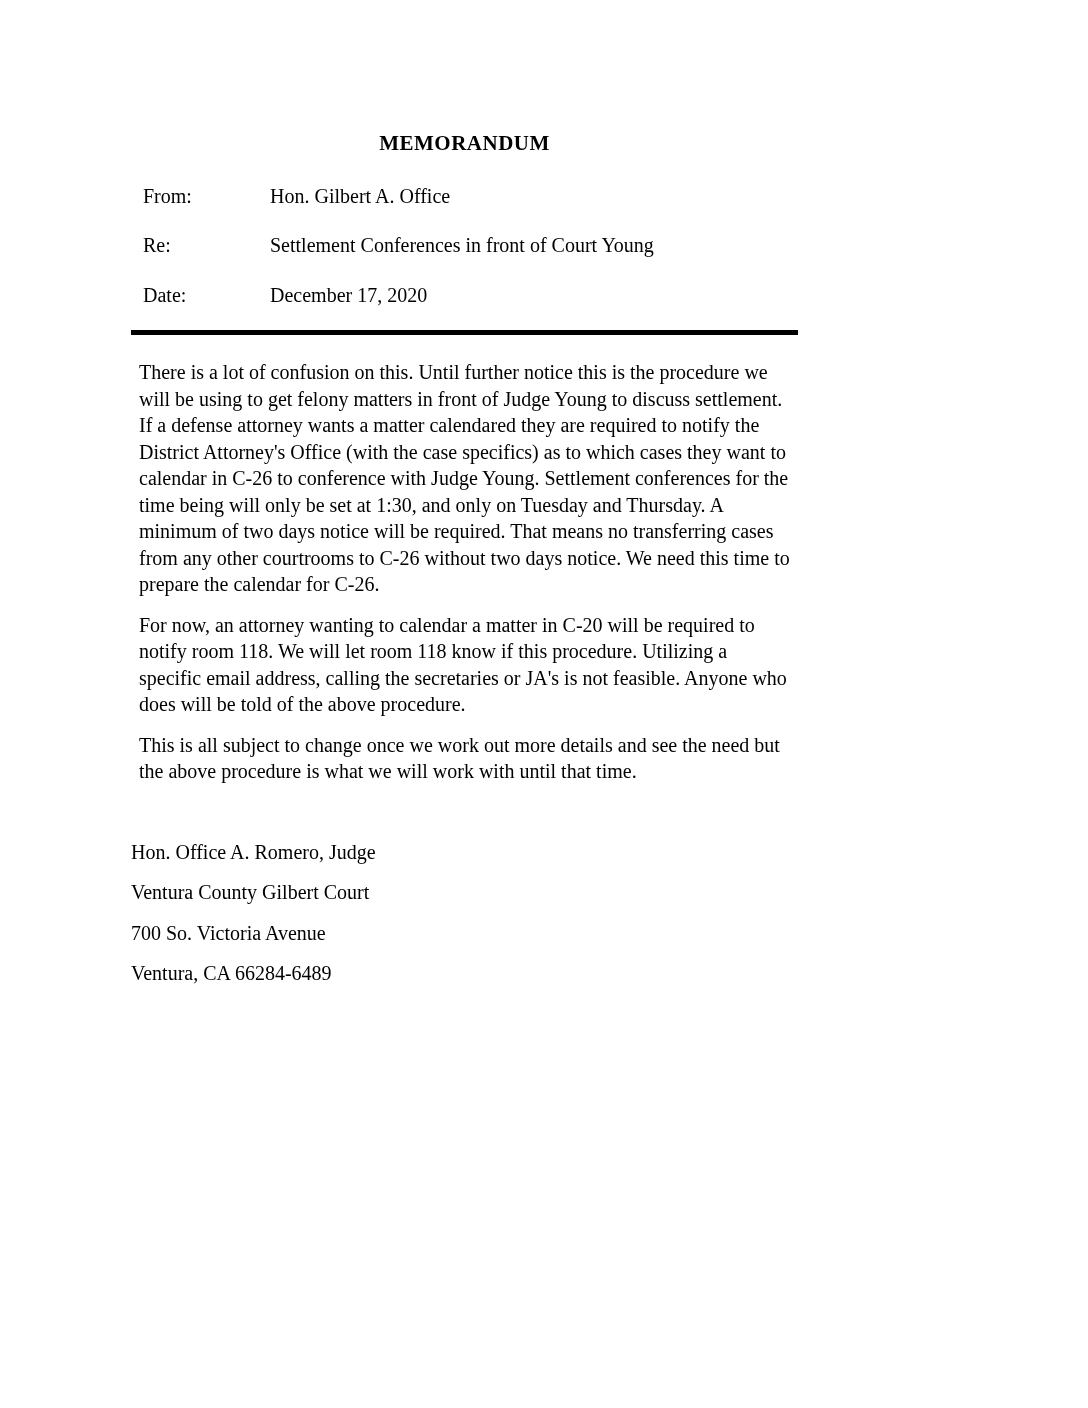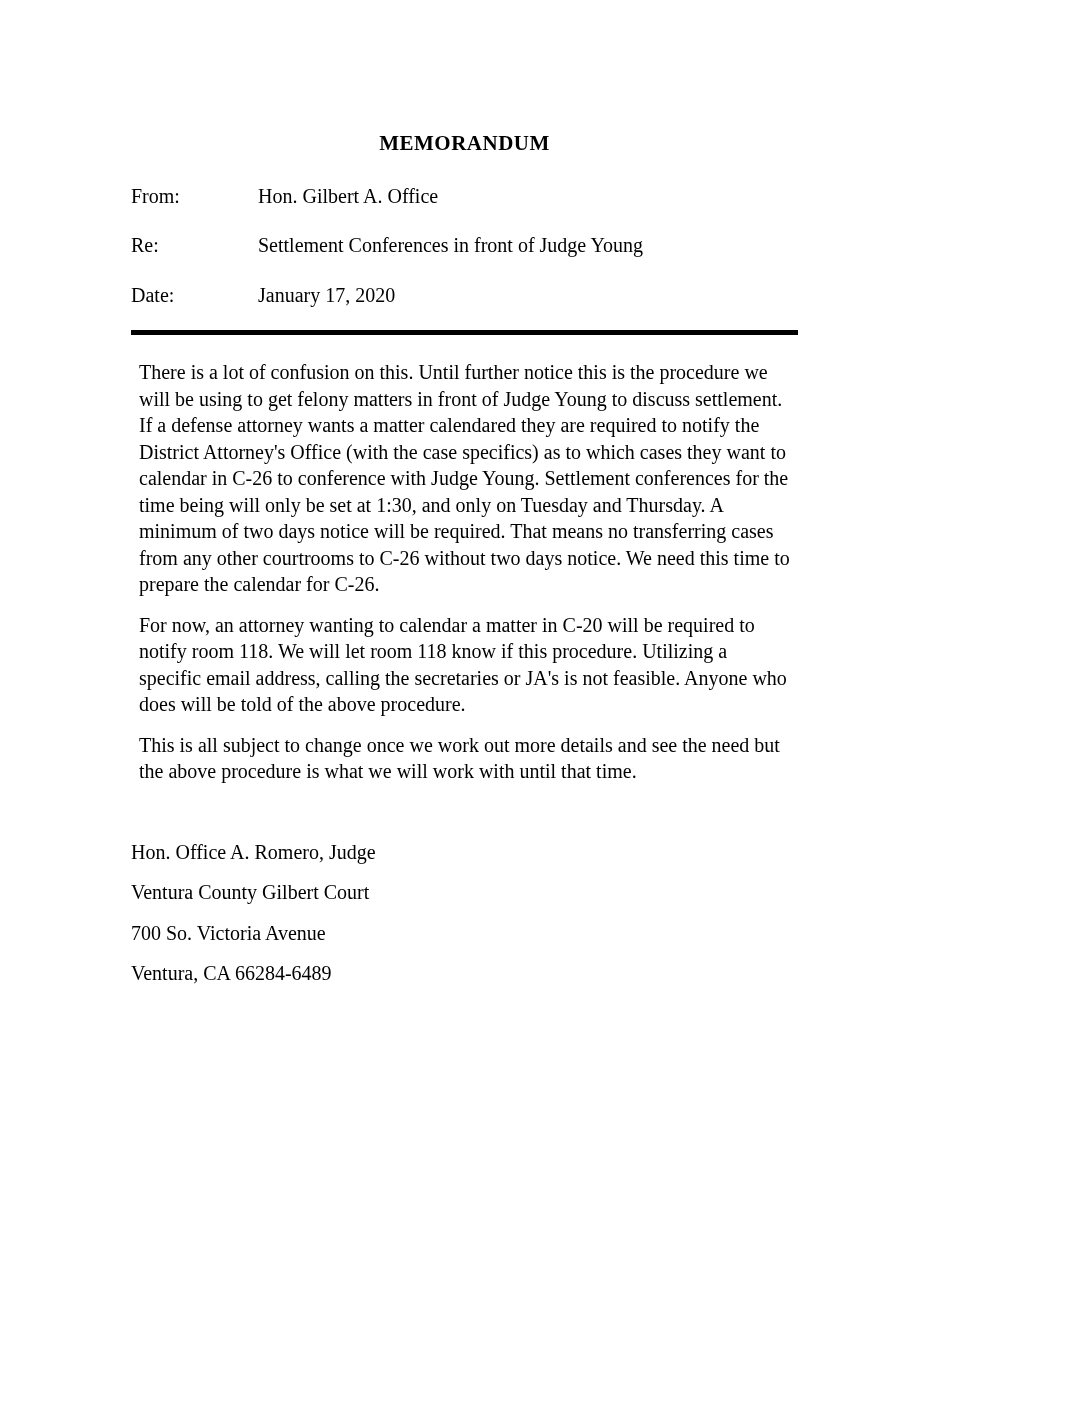--- a/index.html
+++ b/index.html
@@ -25,20 +25,21 @@
     font-size: 21px;
     margin: 0 0 26px 0;
     letter-spacing: 0.5px;
   }
   .header-row {
     display: flex;
     margin-top: 23px;
   }
   .header-label {
     flex: 0 0 127px;
+    margin-left: 12px;
   }
   .header-value {
     flex: 1 1 auto;
   }
   .memo-rule {
     border: none;
     border-top: 5px solid #000000;
     margin: 22px 0 0 0;
   }
   .body-paragraph {
@@ -65,26 +66,26 @@
 
   <h1 class="memo-title">MEMORANDUM</h1>
 
   <div class="header-row">
     <span class="header-label">From:</span>
     <span class="header-value">Hon. Gilbert A. Office</span>
   </div>
 
   <div class="header-row">
     <span class="header-label">Re:</span>
-    <span class="header-value">Settlement Conferences in front of Judge Young</span>
+    <span class="header-value">Settlement Conferences in front of Court Young</span>
   </div>
 
   <div class="header-row">
     <span class="header-label">Date:</span>
-    <span class="header-value">January 17, 2020</span>
+    <span class="header-value">December 17, 2020</span>
   </div>
 
   <hr class="memo-rule">
 
   <p class="body-paragraph first">There is a lot of confusion on this. Until further notice this is the procedure we will be using to get felony matters in front of Judge Young to discuss settlement. If a defense attorney wants a matter calendared they are required to notify the District Attorney's Office (with the case specifics) as to which cases they want to calendar in C-26 to conference with Judge Young. Settlement conferences for the time being will only be set at 1:30, and only on Tuesday and Thursday. A minimum of two days notice will be required. That means no transferring cases from any other courtrooms to C-26 without two days notice. We need this time to
 prepare the calendar for C-26.</p>
 
   <p class="body-paragraph">For now, an attorney wanting to calendar a matter in C-20 will be required to notify room 118. We will let room 118 know if this procedure. Utilizing a specific email address, calling the secretaries or JA's is not feasible. Anyone who does will be told of the above procedure.</p>
 
   <p class="body-paragraph">This is all subject to change once we work out more details and see the need but the above procedure is what we will work with until that time.</p>

